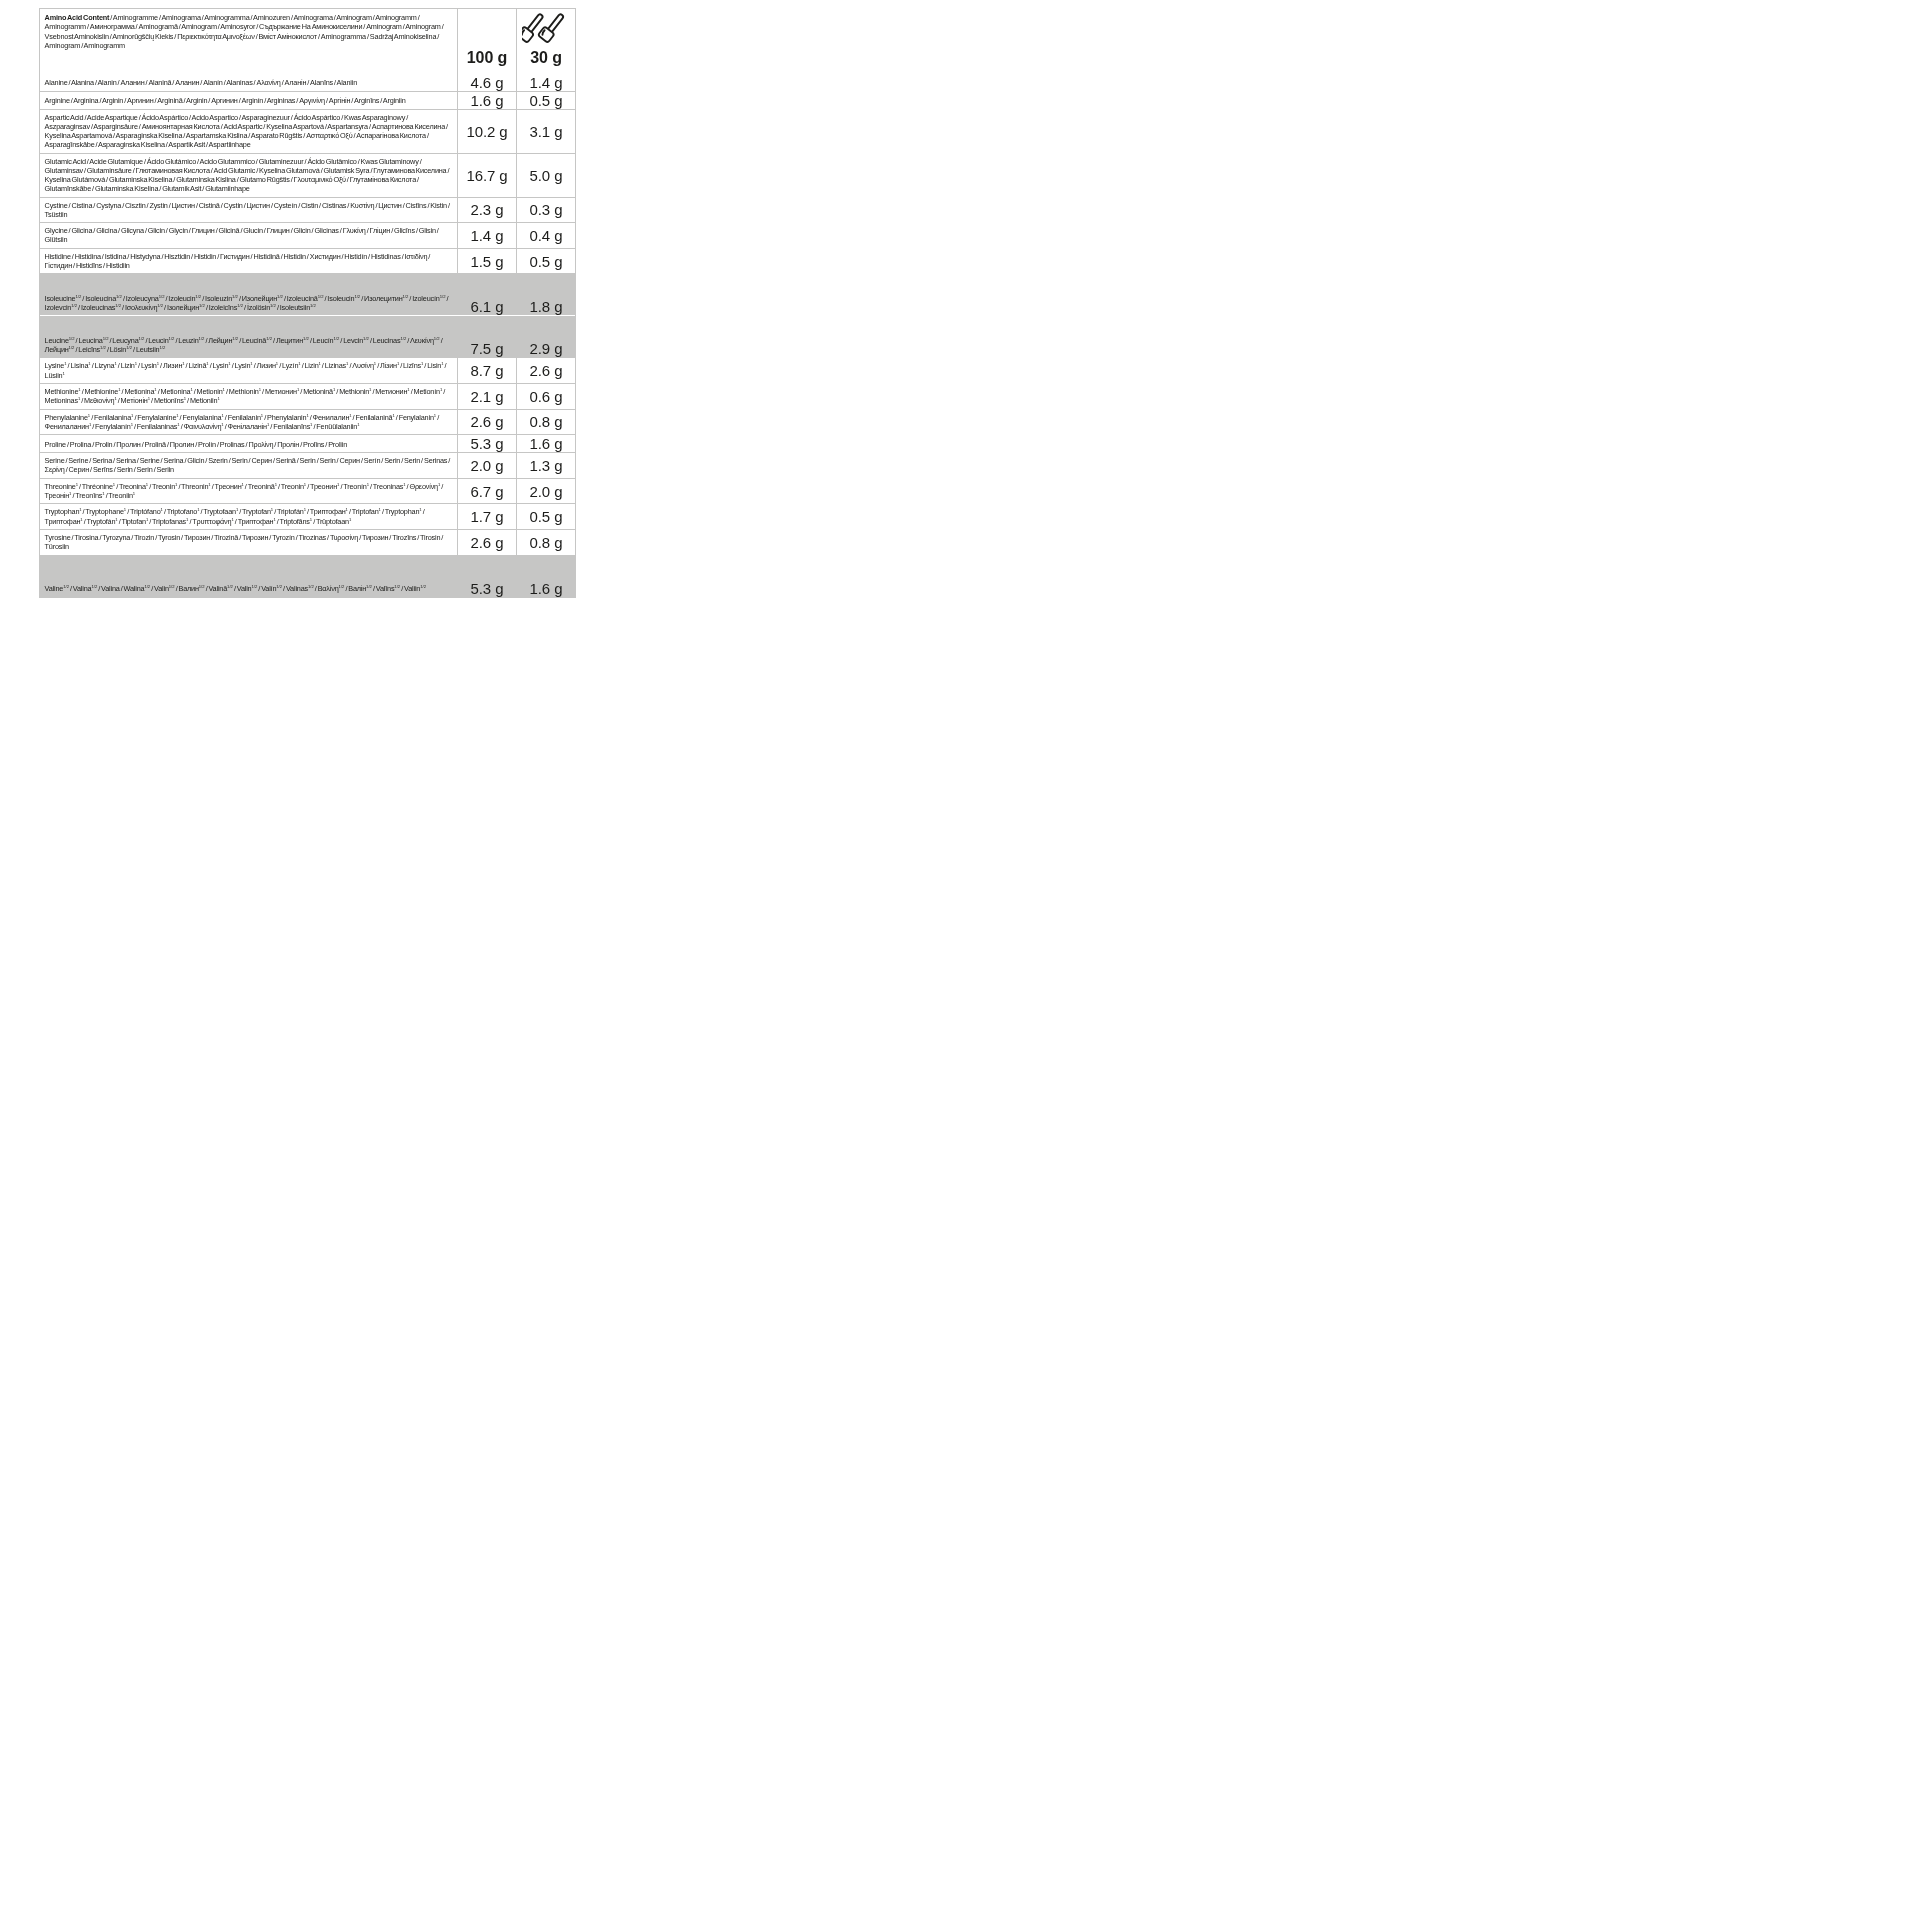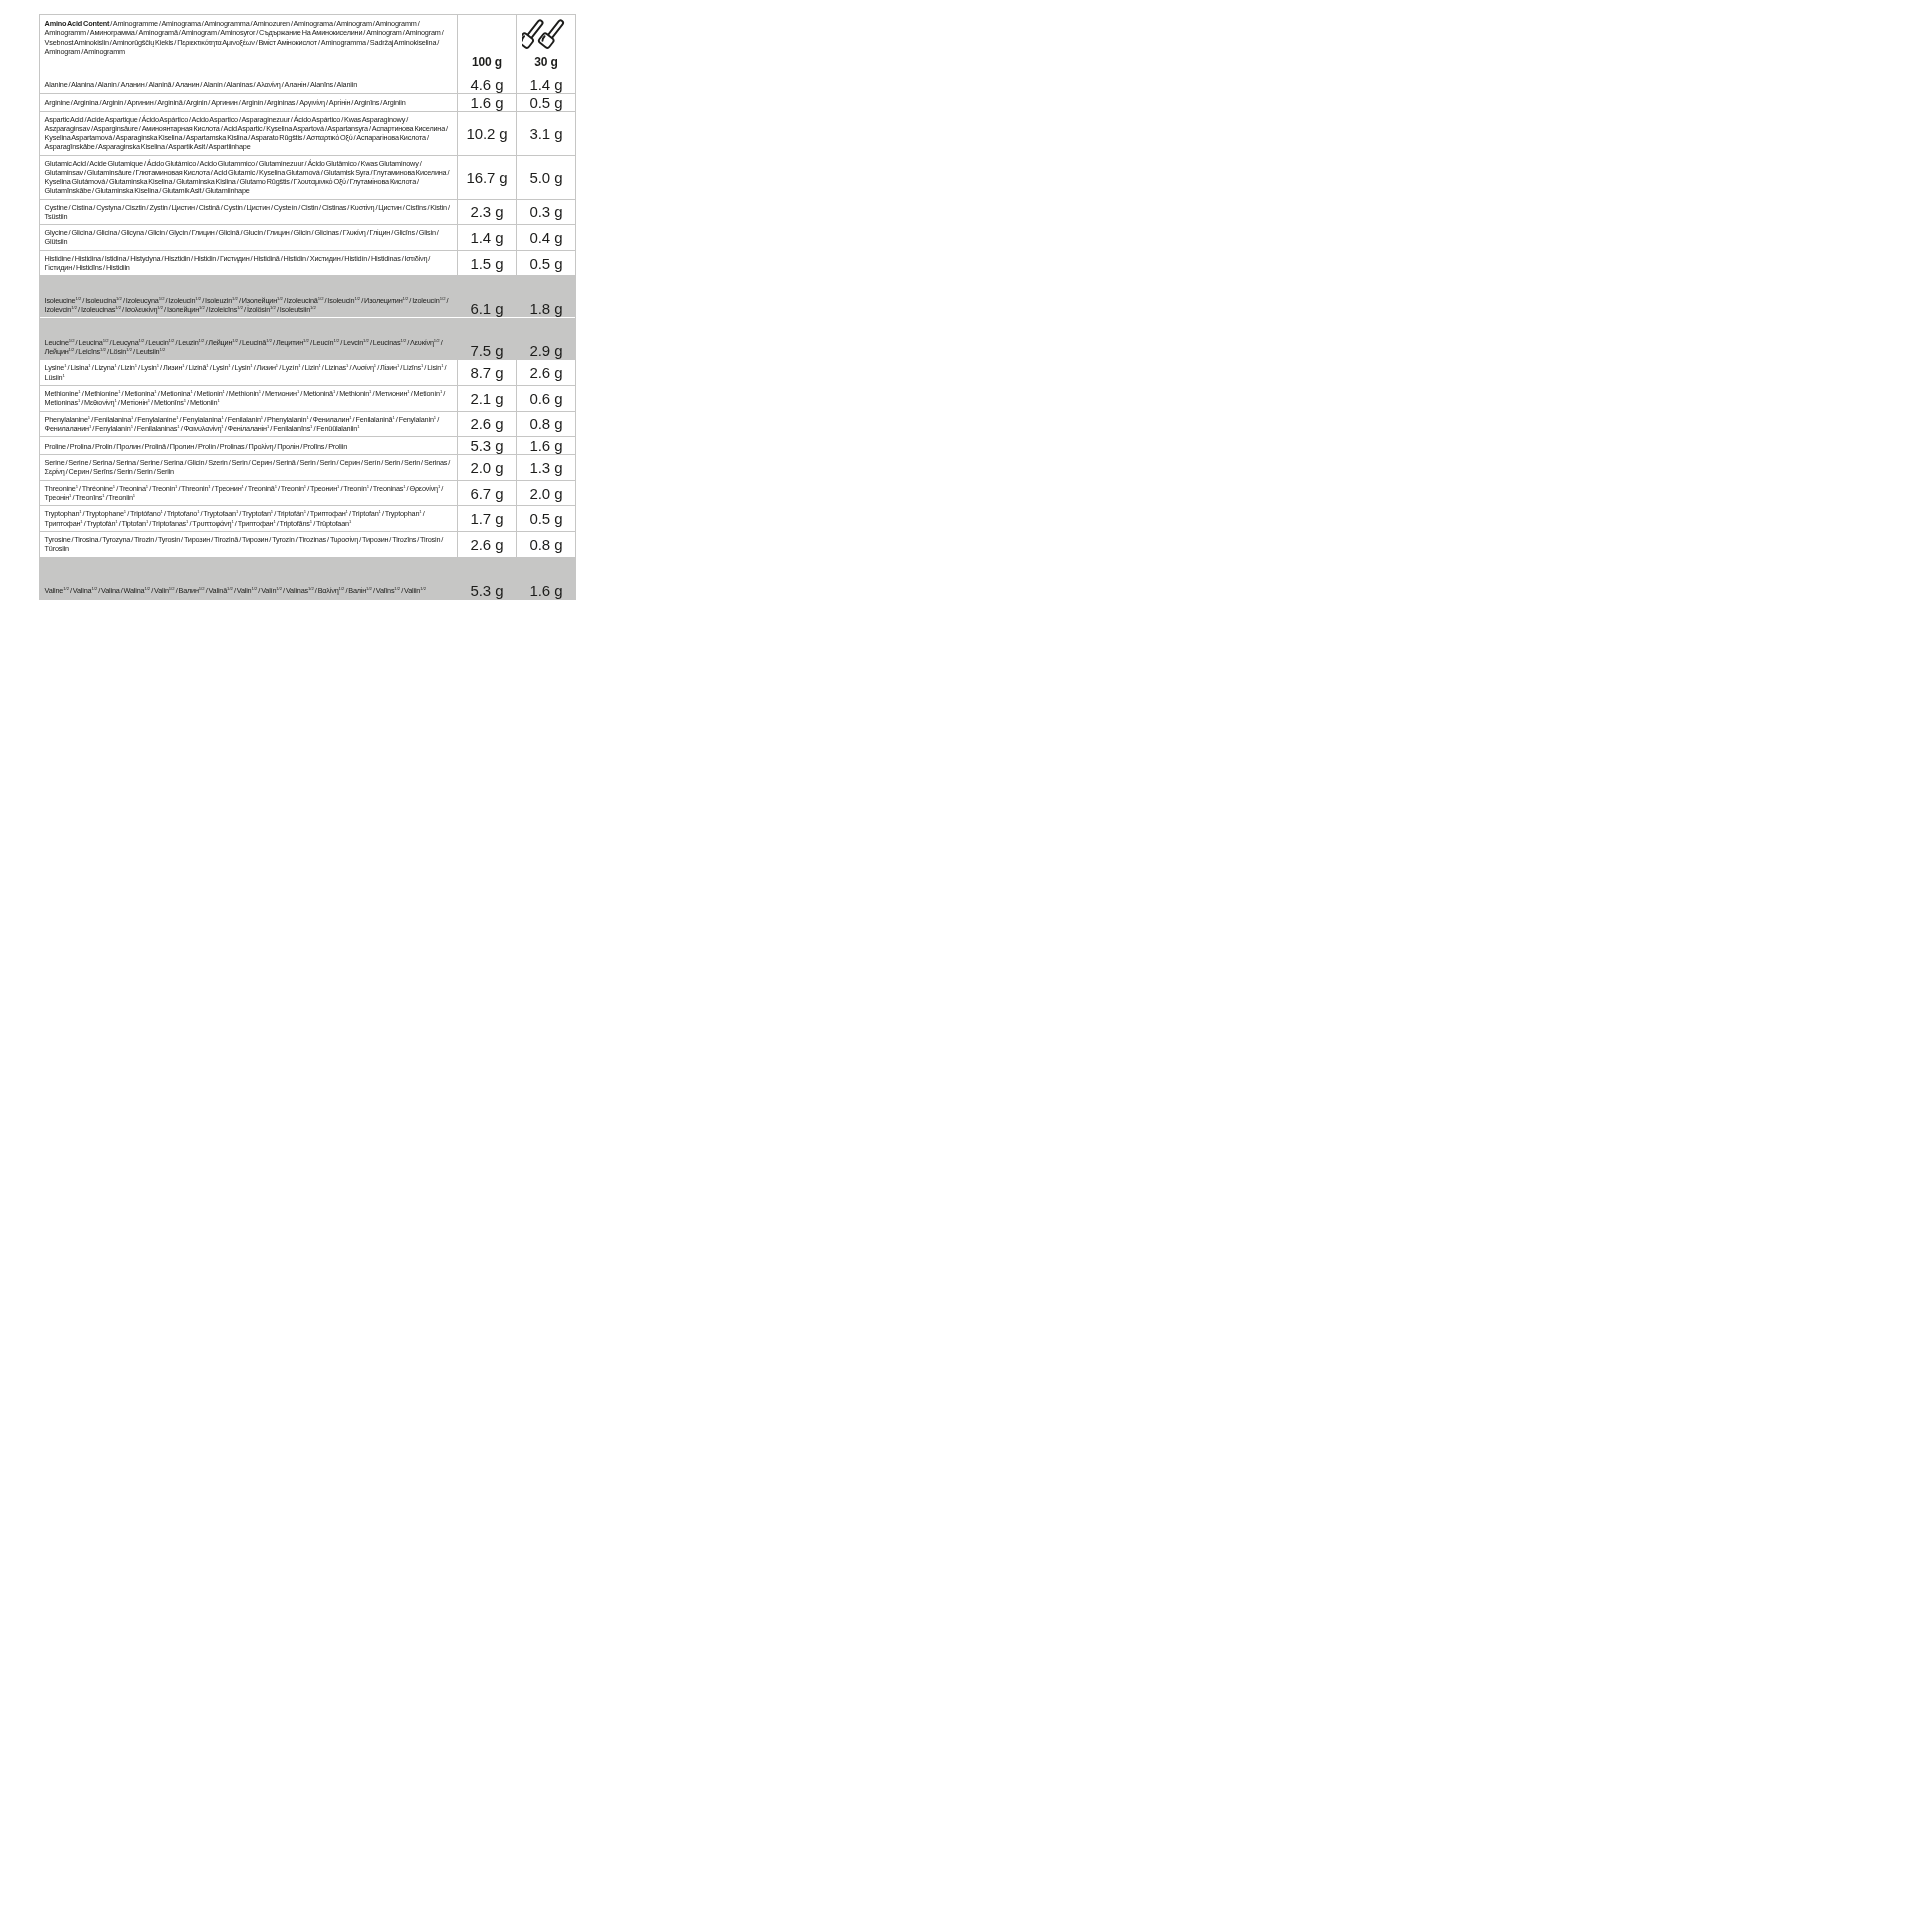--- a/index.html
+++ b/index.html
@@ -2,21 +2,21 @@
 <html style="font-size:6.2px"><head>
 <meta charset="utf-8">
 <style>
   html, body { margin:0; padding:0; background:#ffffff; }
   body {
     width:616px; height:616px; position:relative;
     font-family:"Liberation Sans", sans-serif; color:#1d1d1b;
     -webkit-font-smoothing:antialiased;
   }
   .table {
-    position:absolute; left:39px; top:14px; width:537px;
+    position:absolute; left:39px; top:8px; width:537px;
     border:1.2px solid #c6c6c5; box-sizing:border-box; background:#ffffff;
   }
   .row { display:flex; border-top:1.2px solid #c6c6c5; background:#ffffff; }
   .row:first-child { border-top:none; }
   .row.shaded { background:#c6c6c5; }
   .row.shaded + .row.shaded { border-top-color:#ffffff; }
   .cell-name {
     flex:1 1 auto; min-width:0; box-sizing:border-box;
     padding:3.1px 3.9px 3.1px 4.6px;
     font-size:7.3px; line-height:9.2px; letter-spacing:-0.2px; word-spacing:-0.8px;
@@ -26,21 +26,21 @@
   .cell-val {
     flex:0 0 59px; box-sizing:border-box; border-left:1.2px solid #c6c6c5;
     display:flex; align-items:center; justify-content:center;
     font-size:15px; letter-spacing:-0.1px; white-space:nowrap;
   }
   .row.shaded .cell-val { border-left-color:rgba(0,0,0,0);margin-top:24px; }
   .row.header { min-height:57px; }
   .row.header .cell-name { justify-content:flex-start; padding-top:4.2px; }
   .row.header .cell-val {
     flex-direction:column; justify-content:flex-end; align-items:center;
-    padding-bottom:6.2px; gap:5.4px; font-weight:bold; font-size:12px;
+    padding-bottom:6.2px; gap:5.4px; font-weight:bold; font-size:16px;
   }
   .bold { font-weight:bold; }
   sup.mk {
     font-size:4.2px; letter-spacing:0; word-spacing:0;
     vertical-align:baseline; position:relative; top:-3.1px; line-height:0;
   }
   .scoops { display:block; }
 </style>
 </head>
 <body>

